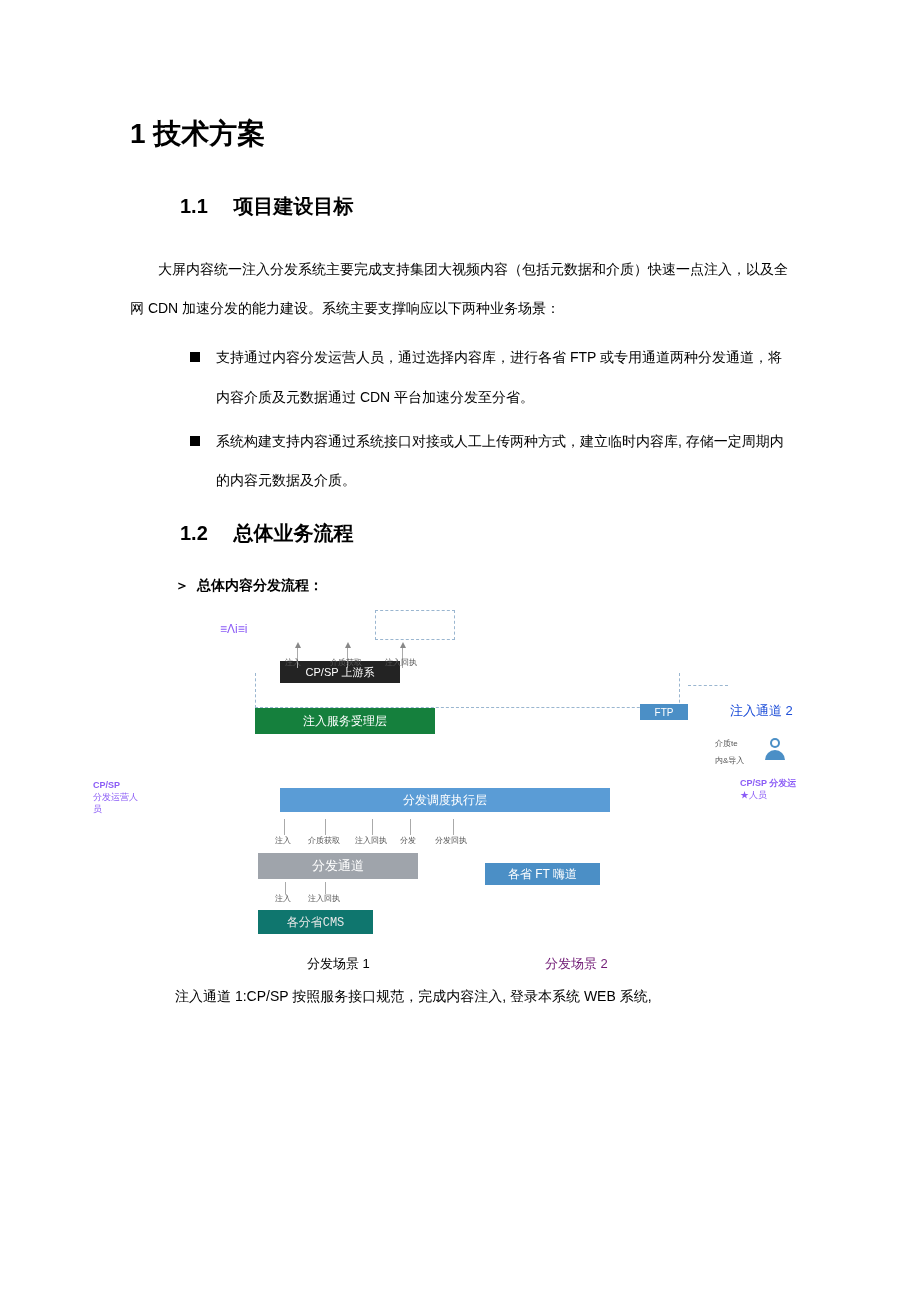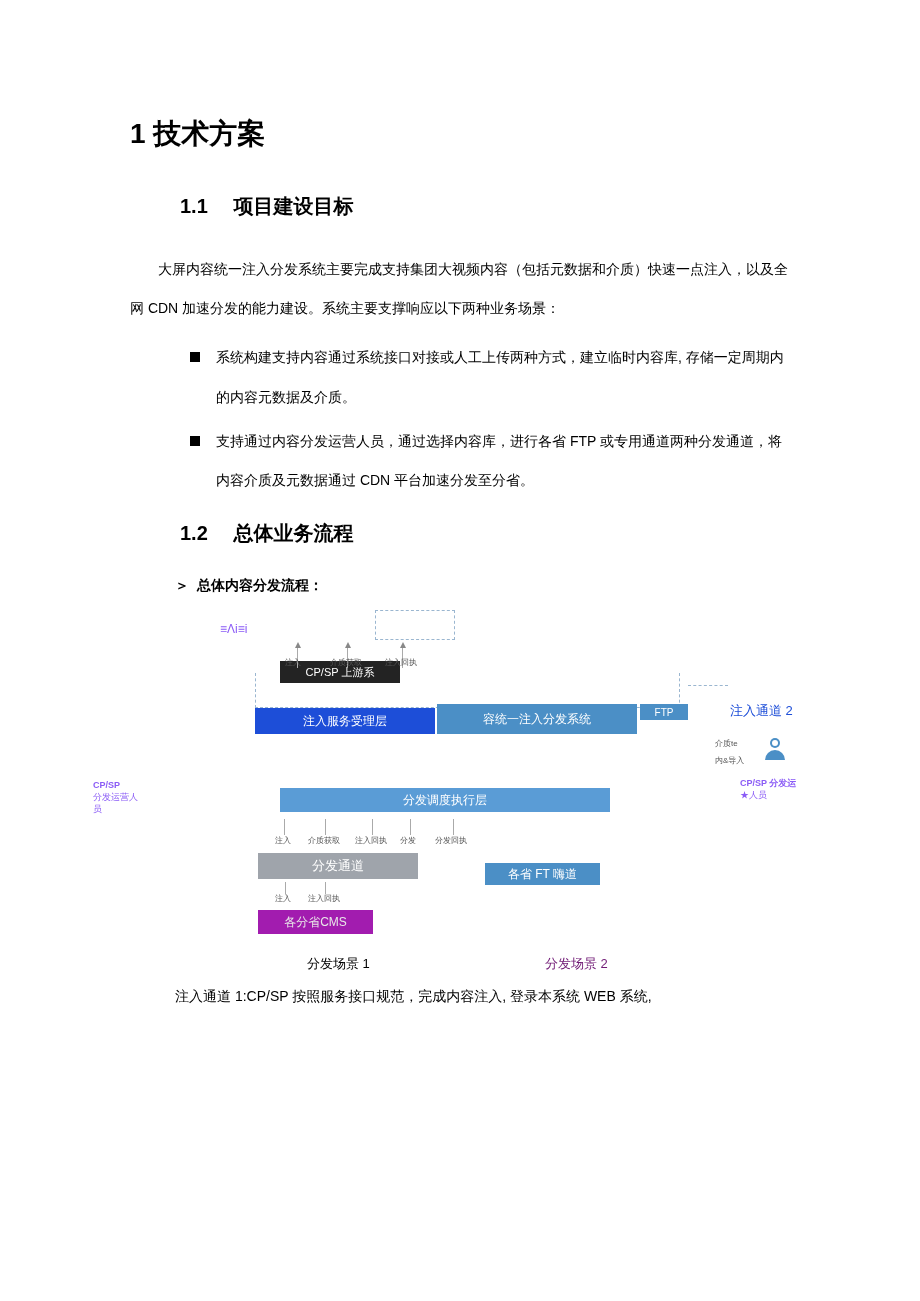--- a/index.html
+++ b/index.html
@@ -29,26 +29,26 @@
       width: 660px;
       height: 360px;
       margin-left: 45px;
       font-size: 11px;
     }
     .d-label { position: absolute; font-size: 10px; color: #8b5cf6; }
     .d-tiny  { font-size: 8px; color: #555; }
     .d-box   { position: absolute; text-align: center; color: #fff; display: flex; align-items: center; justify-content: center; font-size: 11px; }
     .d-dashed { border: 1px dashed #9ab6d0; }
     .d-bar-dark   { background: #232323; }
-    .d-bar-blue1  { background: #1d4ed8; }
+    .d-bar-blue1  { background: #15803d; }
     .d-bar-blue2  { background: #4b8fc6; }
     .d-bar-blue3  { background: #4b8fc6; }
     .d-bar-blue4  { background: #5a9cd6; }
     .d-bar-gray   { background: #9fa4ab; }
-    .d-bar-gray2  { background: #a21caf; color: #e8e8e8; }
+    .d-bar-gray2  { background: #0f766e; color: #e8e8e8; font-family: Liberation Mono, monospace; }
     .d-bar-blueft { background: #4b8fc6; }
     .arrow-up { position: absolute; width: 0; height: 0; border-left: 3px solid transparent; border-right: 3px solid transparent; border-bottom: 6px solid #888; }
     .arrow-line { position: absolute; background: #aaa; }
     .person-icon {
       position: absolute; width: 24px; height: 24px;
     }
     .person-icon .head { width: 10px; height: 10px; background: #4b8fc6; border-radius: 50%; margin: 0 auto 2px; position: relative; }
     .person-icon .head::after { content:""; position:absolute; inset:2px; background:#fff; border-radius:50%; }
     .person-icon .body { width: 20px; height: 10px; background: #4b8fc6; border-radius: 10px 10px 0 0; margin: 0 auto; }
 
@@ -62,25 +62,25 @@
 <div class="h2">
   <span class="h2-num">1.1</span>
   <span>项目建设目标</span>
 </div>
 
 <p class="para">大屏内容统一注入分发系统主要完成支持集团大视频内容（包括元数据和介质）快速一点注入，以及全网 CDN 加速分发的能力建设。系统主要支撑响应以下两种业务场景：</p>
 
 <div class="bullet-list">
   <div class="bullet-item">
     <span class="bullet-sq"></span>
-    <span class="bullet-text">系统构建支持内容通过系统接口对接或人工上传两种方式，建立临时内容库, 存储一定周期内的内容元数据及介质。</span>
+    <span class="bullet-text">支持通过内容分发运营人员，通过选择内容库，进行各省 FTP 或专用通道两种分发通道，将内容介质及元数据通过 CDN 平台加速分发至分省。</span>
   </div>
   <div class="bullet-item">
     <span class="bullet-sq"></span>
-    <span class="bullet-text">支持通过内容分发运营人员，通过选择内容库，进行各省 FTP 或专用通道两种分发通道，将内容介质及元数据通过 CDN 平台加速分发至分省。</span>
+    <span class="bullet-text">系统构建支持内容通过系统接口对接或人工上传两种方式，建立临时内容库, 存储一定周期内的内容元数据及介质。</span>
   </div>
 </div>
 
 <div class="h2">
   <span class="h2-num">1.2</span>
   <span>总体业务流程</span>
 </div>
 
 <div class="sub-heading">
   <span class="gt">＞</span>
@@ -100,21 +100,20 @@
   <div class="arrow-line" style="left:122px; top:38px; width:1px; height:20px;"></div>
   <div class="arrow-up" style="left:170px; top:32px;"></div>
   <div class="arrow-line" style="left:172px; top:38px; width:1px; height:20px;"></div>
   <div class="arrow-up" style="left:225px; top:32px;"></div>
   <div class="arrow-line" style="left:227px; top:38px; width:1px; height:20px;"></div>
   <div class="d-label d-tiny" style="left:110px; top:47px;">注入</div>
   <div class="d-label d-tiny" style="left:155px; top:47px;">介质获取</div>
   <div class="d-label d-tiny" style="left:210px; top:47px;">注入回执</div>
 
   <div class="d-box d-bar-blue1" style="left:80px; top:98px; width:180px; height:26px; font-size:12px;">注入服务受理层</div>
-  <div class="d-box d-bar-blue2" style="left:262px; top:94px; width:200px; height:30px; font-size:12px;">容统一注入分发系统</div>
   <div class="d-box d-bar-blue3" style="left:465px; top:94px; width:48px; height:16px; font-size:10px;">FTP</div>
 
   <div style="position:absolute; left:513px; top:75px; width:40px; height:0; border-top:1px dashed #9ab6d0;"></div>
 
   <div class="d-label" style="left:555px; top:92px; font-size:13px; color:#1d4ed8;">注入通道 2</div>
 
 
   <div class="d-box d-bar-blue4" style="left:105px; top:178px; width:330px; height:24px; font-size:12px;">分发调度执行层</div>
 
   <div class="d-label" style="left:-82px; top:170px; width:70px; line-height:1.3;">

